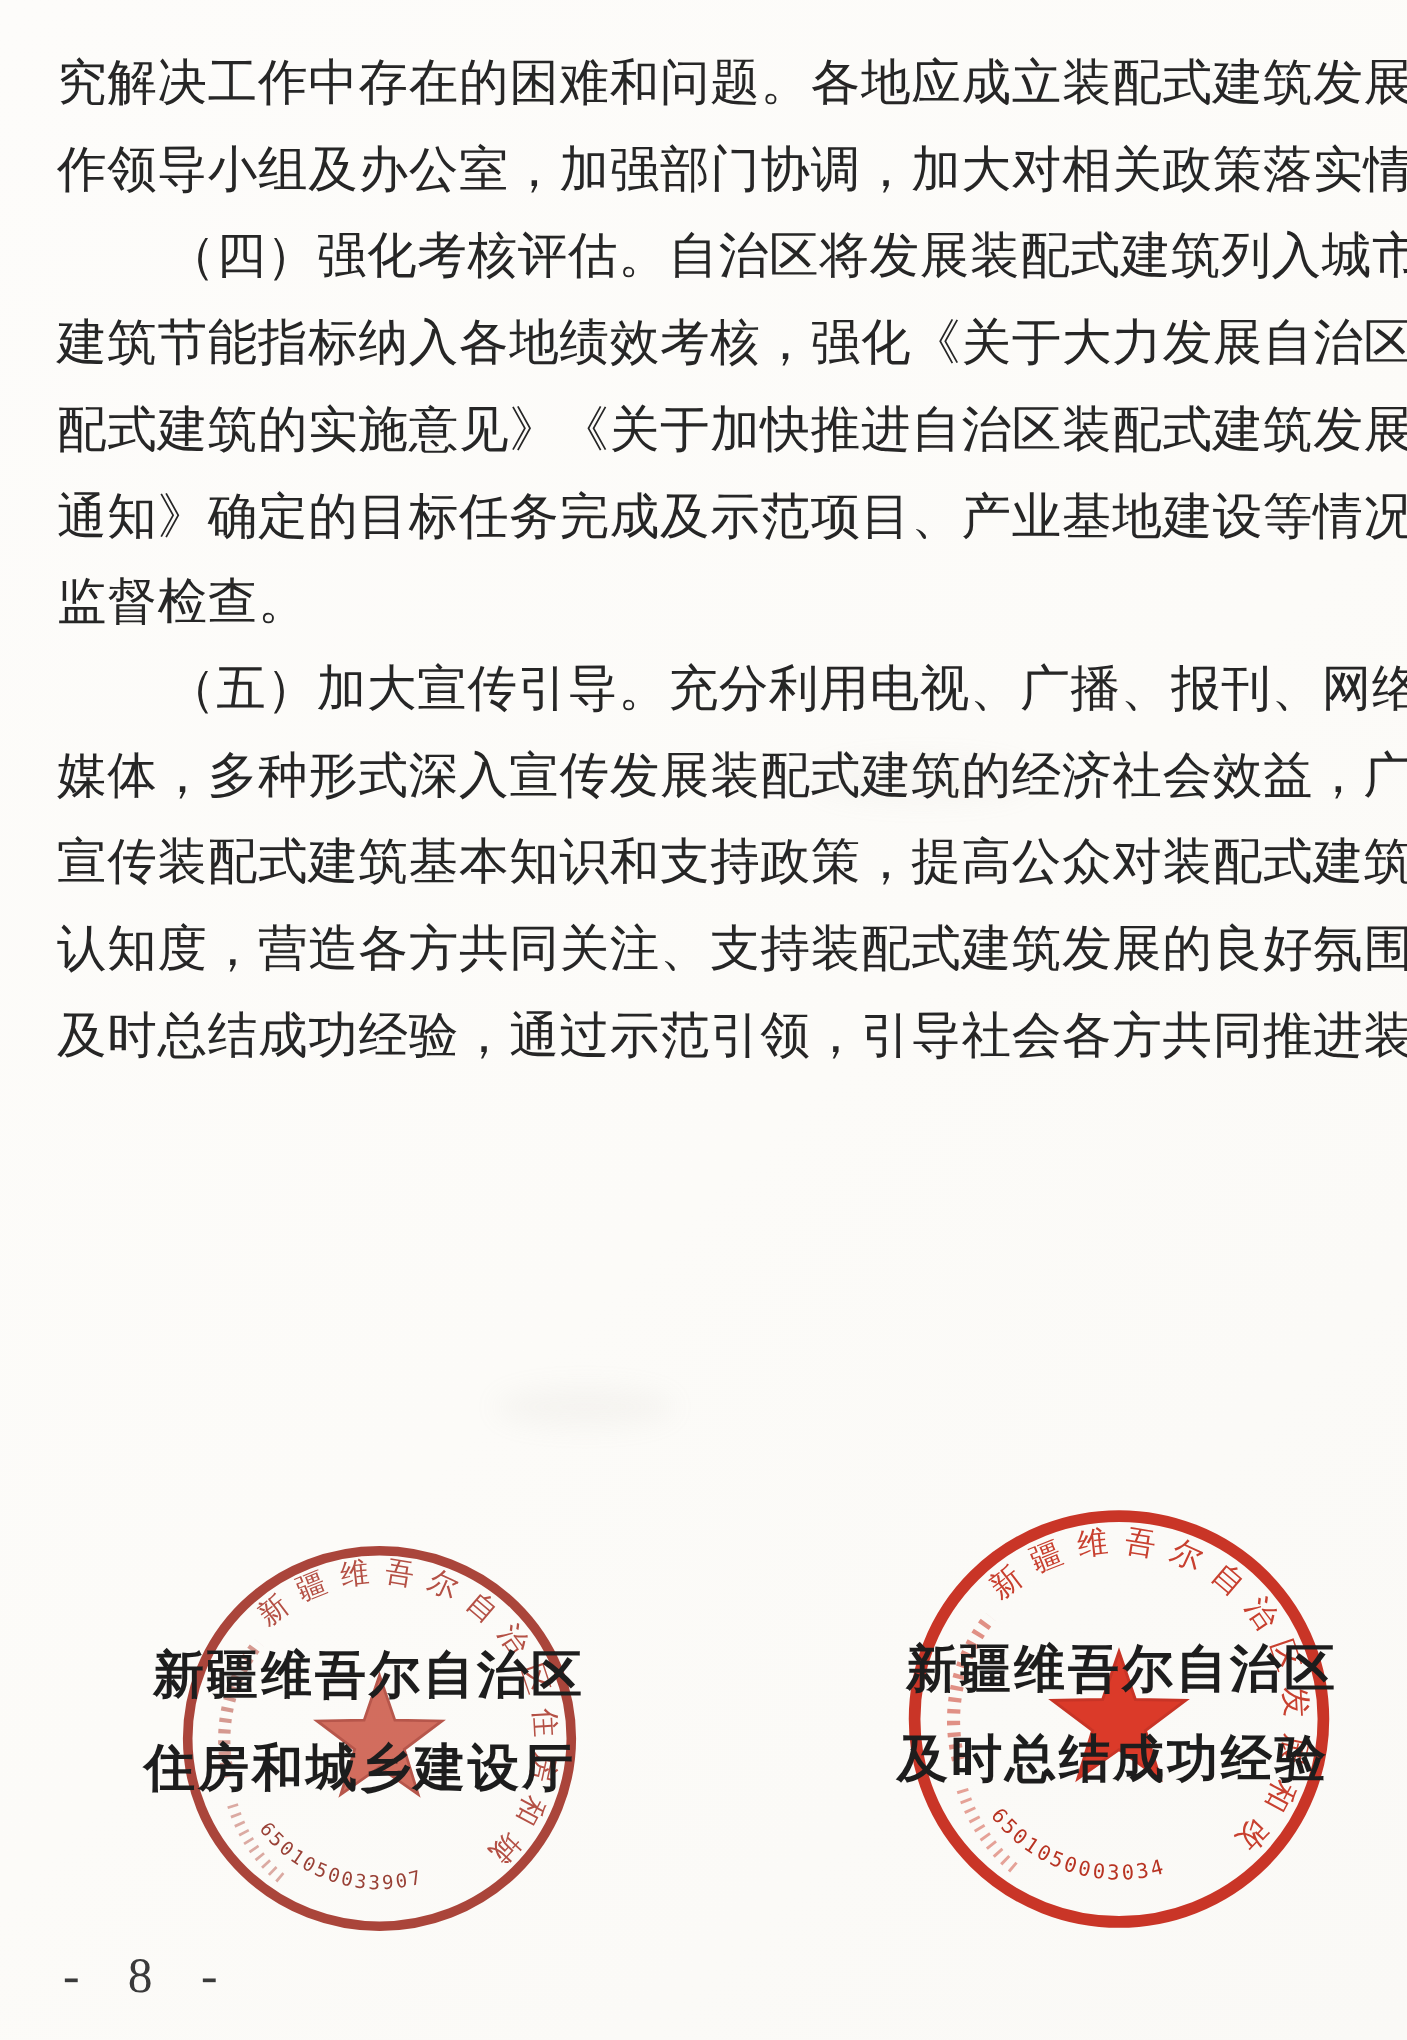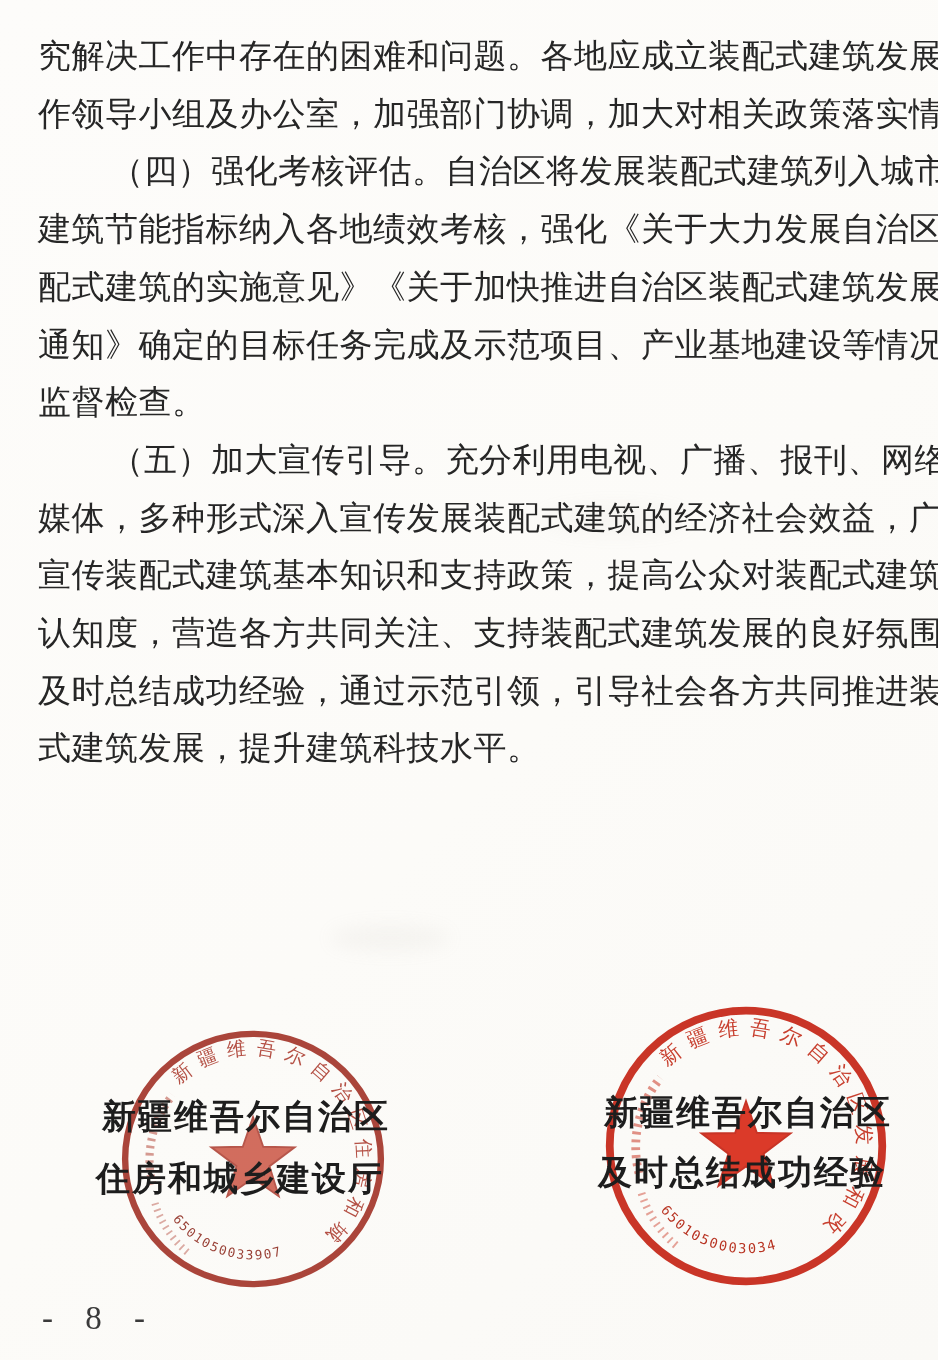--- a/index.html
+++ b/index.html
@@ -76,21 +76,20 @@
       <div class="line indent">（四）强化考核评估。自治区将发展装配式建筑列入城市体</div>
       <div class="line">建筑节能指标纳入各地绩效考核，强化《关于大力发展自治区装</div>
       <div class="line">配式建筑的实施意见》《关于加快推进自治区装配式建筑发展的</div>
       <div class="line">通知》确定的目标任务完成及示范项目、产业基地建设等情况的</div>
       <div class="line last">监督检查。</div>
       <div class="line indent">（五）加大宣传引导。充分利用电视、广播、报刊、网络等</div>
       <div class="line">媒体，多种形式深入宣传发展装配式建筑的经济社会效益，广泛</div>
       <div class="line">宣传装配式建筑基本知识和支持政策，提高公众对装配式建筑的</div>
       <div class="line">认知度，营造各方共同关注、支持装配式建筑发展的良好氛围。</div>
       <div class="line">及时总结成功经验，通过示范引领，引导社会各方共同推进装配</div>
-      <div class="line last">式建筑发展，提升建筑科技水平。</div>
     </div>
 
   <div class="stamp stamp-left">
     <svg viewBox="0 0 300 300">
       <defs>
         <path id="arc-ring-L" d="M 69 69 A 114 114 0 1 1 231 231" fill="none"></path>
         <path id="arc-serial-L" d="M 62 216 A 110 110 0 0 0 238 216" fill="none"></path>
       </defs>
       <ellipse cx="150" cy="150" rx="140" ry="137" fill="none" stroke="#9e2b20" stroke-width="7" opacity="0.88"></ellipse>
 

